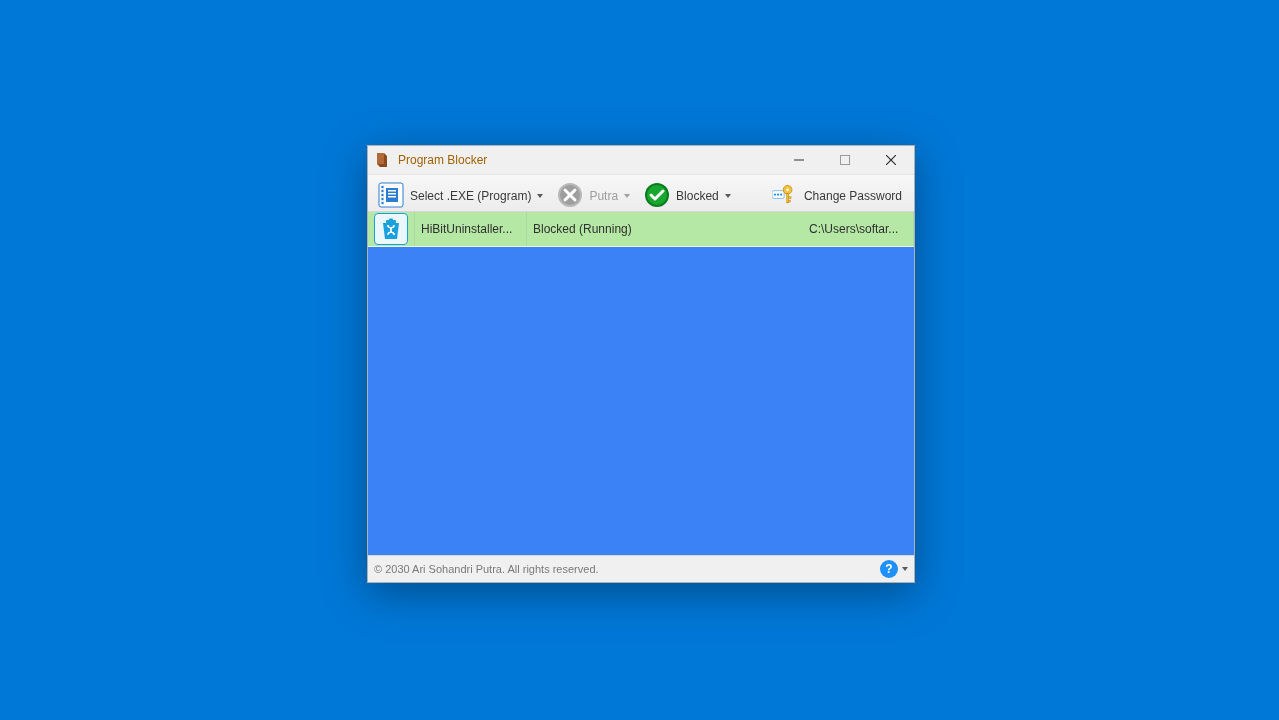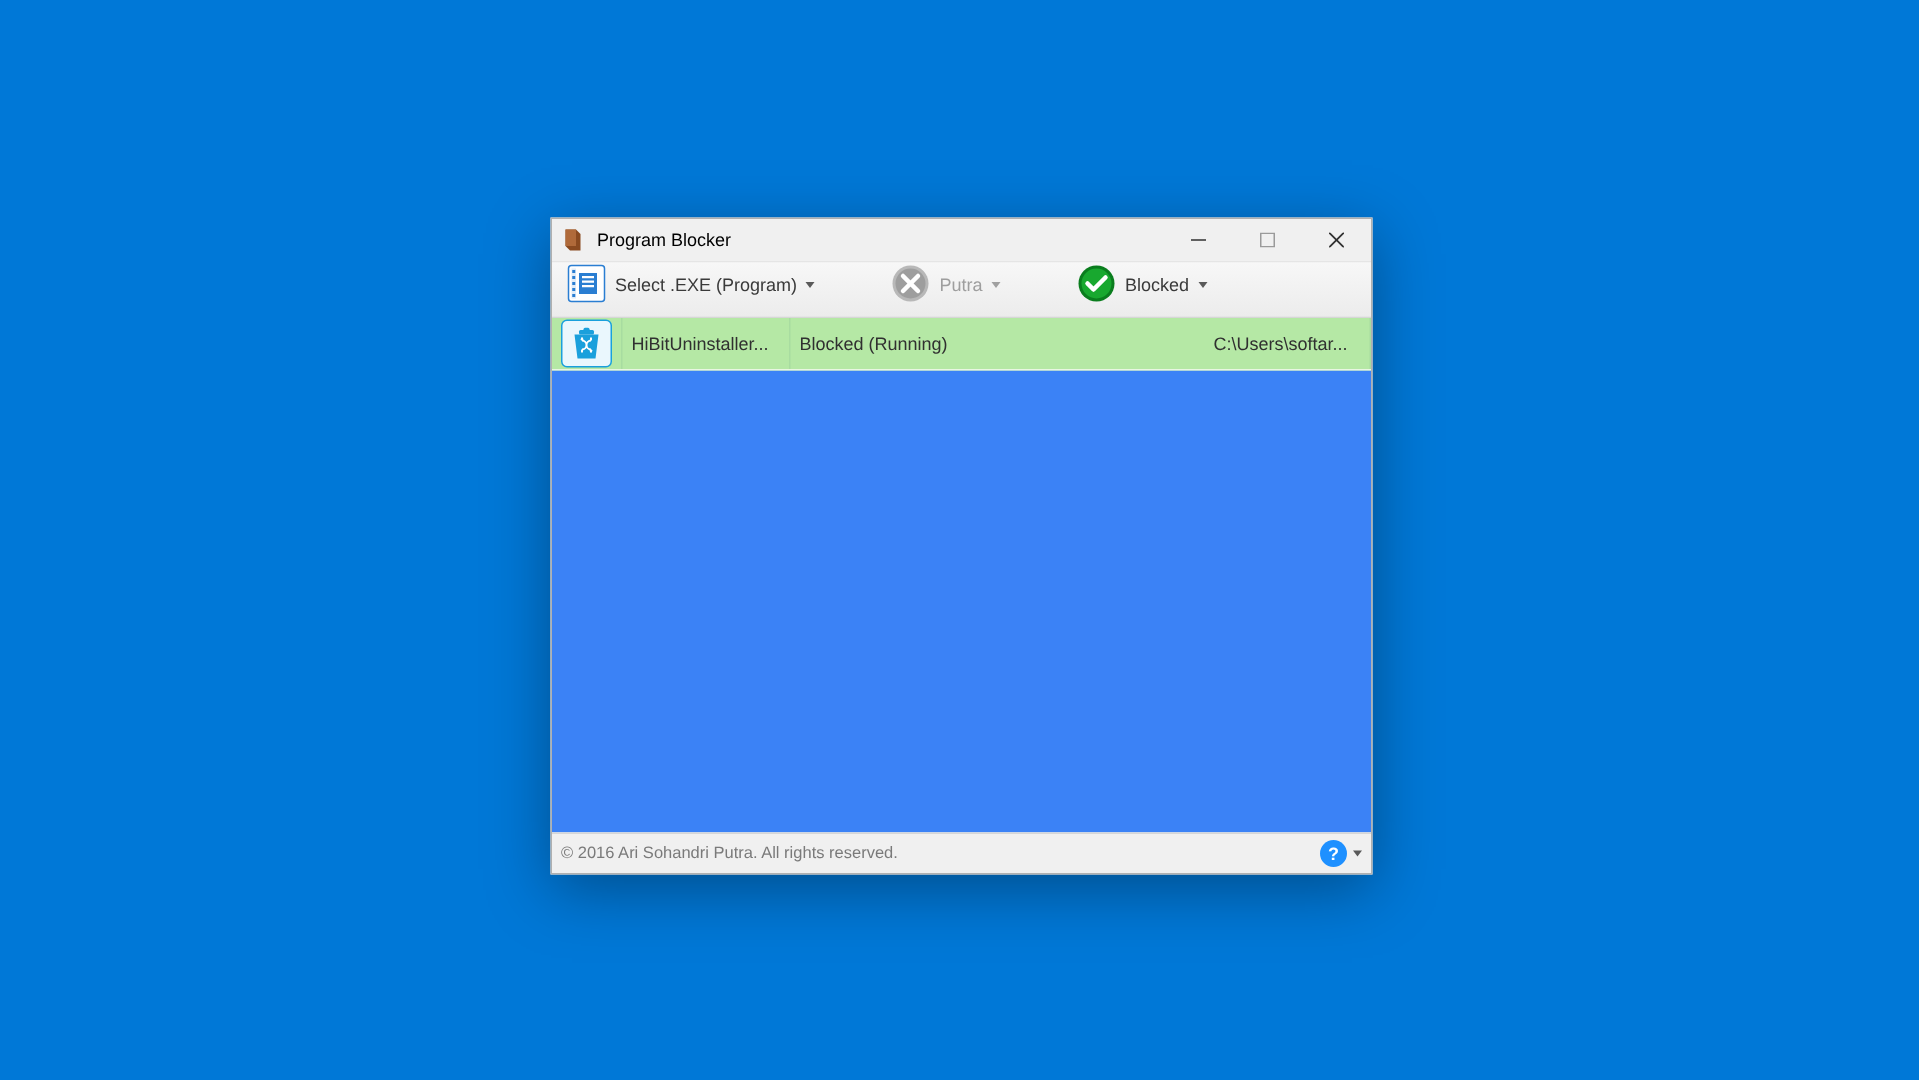--- a/index.html
+++ b/index.html
@@ -34,41 +34,40 @@
     border-bottom: 1px solid #e5e5e5;
   }
   .titlebar .icon {
     width: 16px;
     height: 16px;
     margin-left: 6px;
   }
   .titlebar .title {
     margin-left: 8px;
     font-size: 12px;
-    color: #000000;
+    color: #a16207;
   }
   .titlebar .spacer { flex: 1; }
   .winbtn {
     width: 46px;
     height: 28px;
     display: flex;
     align-items: center;
     justify-content: center;
     color: #303030;
   }
   .winbtn svg { display:block; }
   
   .toolbar {
     height: 36px;
     background: linear-gradient(#f7f7f7,#ececec);
     border-bottom: 1px solid #d6d6d6;
     display: flex;
-    align-items: flex-start;
+    align-items: flex-end;
     padding: 0 4px;
-    gap: 37px;
   }
   .tbtn {
     display: flex;
     align-items: center;
     height: 30px;
     padding: 0 6px;
     border-radius: 3px;
     margin-right: 2px;
   }
   .tbtn .lbl { margin-left: 6px; font-size: 12px; color:#3a3a3a; }
@@ -226,20 +225,36 @@
           <circle cx="13" cy="13" r="10" fill="#18a82f"></circle>
           <path d="M7 13 L11 17 L19 9" fill="none" stroke="#fff" stroke-width="3" stroke-linecap="round" stroke-linejoin="round"></path>
         </svg>
       </span>
       <span class="lbl">Blocked</span>
       <span class="caret"></span>
     </div>
 
     <span class="tspacer"></span>
 
+    <div class="tbtn">
+      <span>
+        <svg class="ticon" viewBox="0 0 30 26">
+          <rect x="0" y="8" width="14" height="9" rx="2" fill="#fff" stroke="#79b6e6" stroke-width="1"></rect>
+          <circle cx="3.5" cy="12.5" r="1.3" fill="#1e90ff"></circle>
+          <circle cx="7" cy="12.5" r="1.3" fill="#1e90ff"></circle>
+          <circle cx="10.5" cy="12.5" r="1.3" fill="#1e90ff"></circle>
+          <circle cx="18" cy="7" r="5" fill="#f5c23c" stroke="#c88f12" stroke-width="1"></circle>
+          <circle cx="18" cy="7" r="1.6" fill="#fff"></circle>
+          <rect x="17" y="11" width="2.2" height="11" fill="#f5c23c" stroke="#c88f12" stroke-width="0.7"></rect>
+          <rect x="19" y="15" width="3" height="2" fill="#f5c23c" stroke="#c88f12" stroke-width="0.7"></rect>
+          <rect x="19" y="19" width="2" height="2" fill="#f5c23c" stroke="#c88f12" stroke-width="0.7"></rect>
+        </svg>
+      </span>
+      <span class="lbl">Change Password</span>
+    </div>
   </div>
 
   <div class="listarea">
     <div class="row">
       <div class="ico-cell">
         <div class="rowicon-outer">
           <svg width="20" height="22" viewBox="0 0 20 22">
             <path d="M2 5 L18 5 L16 21 L4 21 Z" fill="#1aa0dc"></path>
             <rect x="5" y="2" width="10" height="3" rx="1" fill="#1aa0dc"></rect>
             <rect x="8" y="0.5" width="4" height="2" rx="1" fill="#1aa0dc"></rect>
@@ -250,19 +265,19 @@
           </svg>
         </div>
       </div>
       <div class="cell c1">HiBitUninstaller...</div>
       <div class="cell c4">Blocked (Running)</div>
       <div class="cell c3">C:\Users\softar...</div>
     </div>
   </div>
 
   <div class="statusbar">
-    <span>© 2016 Ari Sohandri Putra. All rights reserved.</span>
+    <span>© 2030 Ari Sohandri Putra. All rights reserved.</span>
     <span class="spacer"></span>
     <span class="help">?</span>
     <span class="smallcaret"></span>
   </div>
 
 </div>
 
 </body></html>

